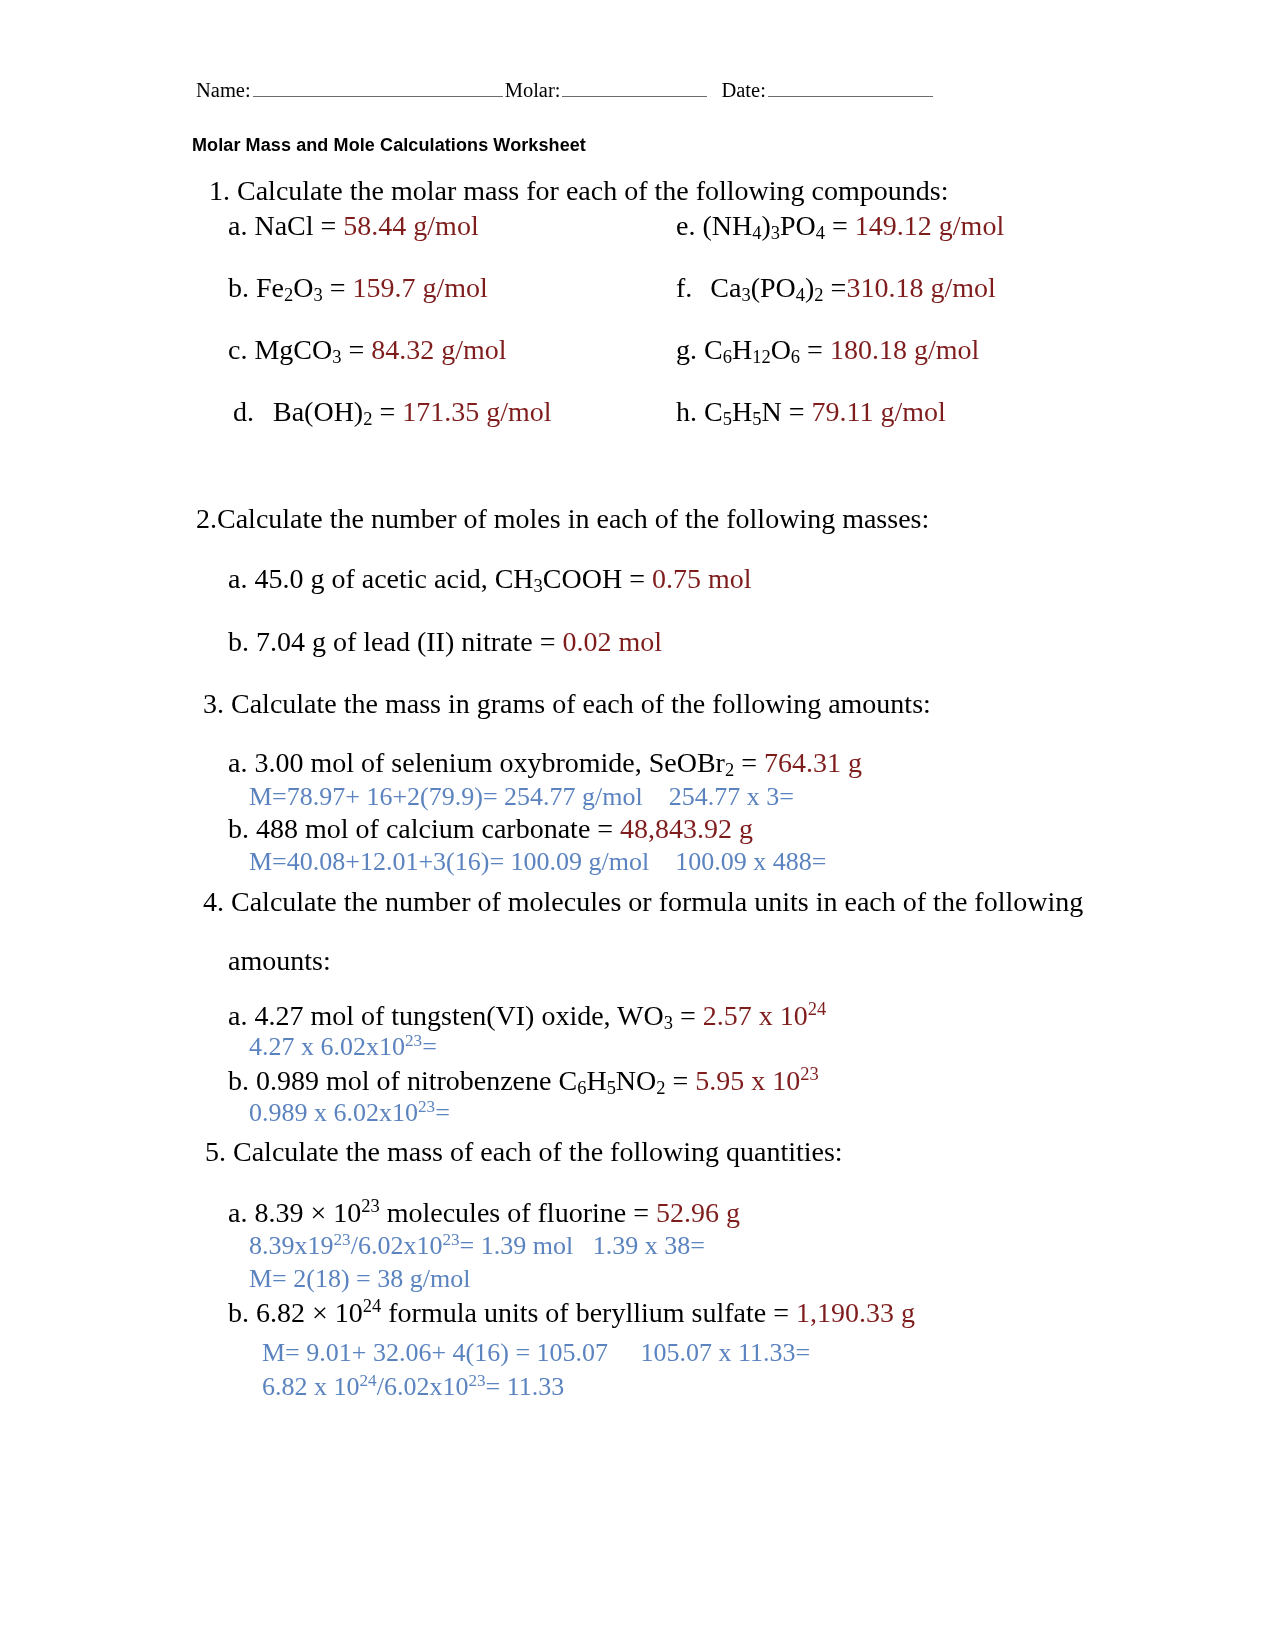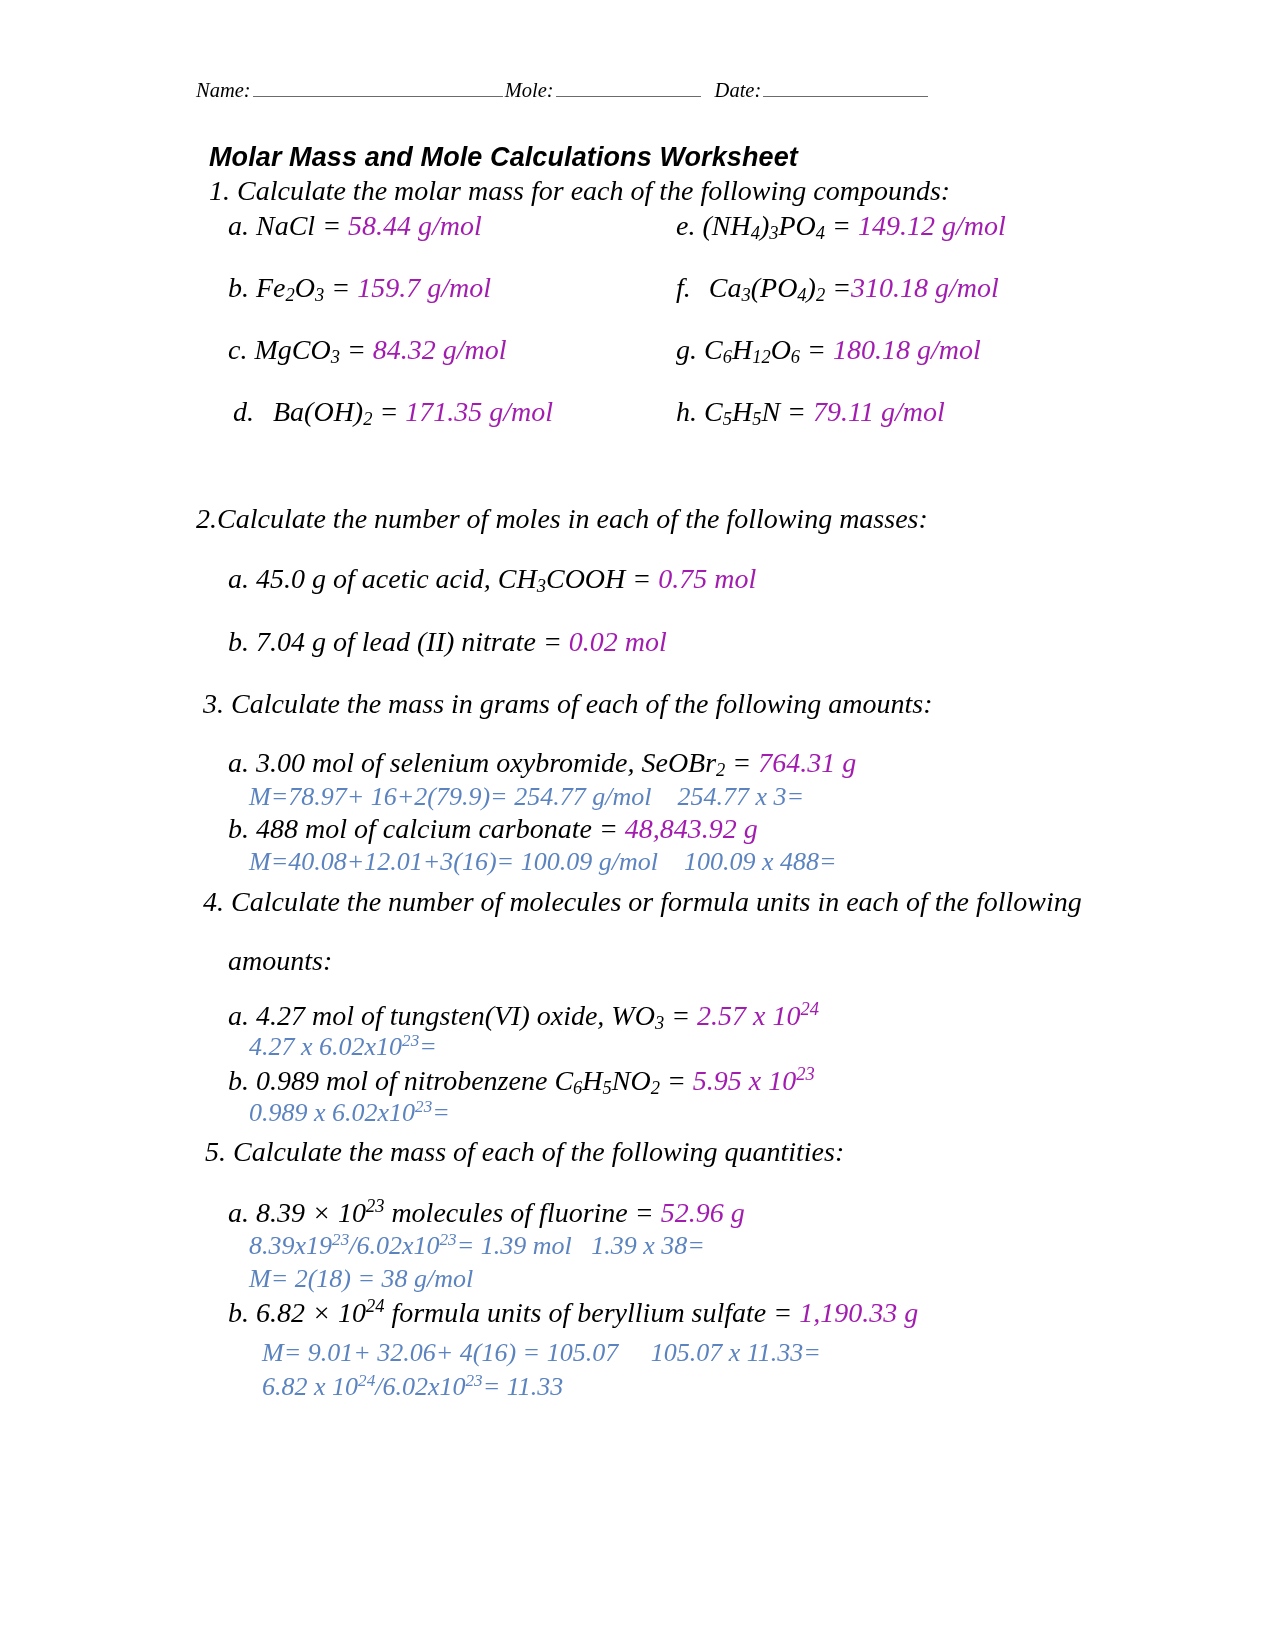--- a/index.html
+++ b/index.html
@@ -13,21 +13,20 @@
     font-family: "Liberation Serif", serif;
     color: #000000;
     position: relative;
     overflow: hidden;
   }
   .page {
     position: relative;
     width: 1107px;
     height: 1651px;
     background: #ffffff;
-    font-style: italic;
   }
 
   
   .hdr {
     position: absolute;
     left: 196px;
     top: 78px;
     width: 830px;
     font-size: 20.5px;
     white-space: nowrap;
@@ -41,61 +40,60 @@
     margin: 0 2px;
   }
   .rule-name  { width: 250px; }
   .rule-class { width: 145px; }
   .rule-date  { width: 165px; }
   .gap-sm { display:inline-block; width: 12px; }
 
   
   .title {
     position: absolute;
-    left: 209px;
+    left: 192px;
     top: 135px;
     font-family: "Liberation Sans", sans-serif;
     font-weight: bold;
-    font-size: 27px;
+    font-size: 18px;
     letter-spacing: 0.1px;
     white-space: nowrap;
-    margin-top: 7px;
   }
 
   
   .line {
     position: absolute;
     white-space: nowrap;
     font-size: 28px;
     line-height: 1.12;
   }
   .work {
     position: absolute;
     white-space: nowrap;
     font-size: 26px;
     color: #5b83bf;
     line-height: 1.12;
   }
-  .ans { color: #a21caf; }
+  .ans { color: #7f1d1d; }
   sub, sup {
     font-size: 0.66em;
     line-height: 0;
   }
   sub { vertical-align: -0.24em; }
   sup { vertical-align: 0.52em; }
 </style>
 </head>
 <body>
 
 <div class="page">
 
   <div class="hdr">
     <span>Name:</span>
     <span class="rule rule-name"></span>
-    <span>Mole:</span>
+    <span>Molar:</span>
     <span class="rule rule-class"></span>
     <span class="gap-sm"></span>
     <span>Date:</span>
     <span class="rule rule-date"></span>
   </div>
 
   <div class="title">Molar Mass and Mole Calculations Worksheet</div>
 
   <div class="line" style="left:209px; top:175px;">
     <span>1.</span>

